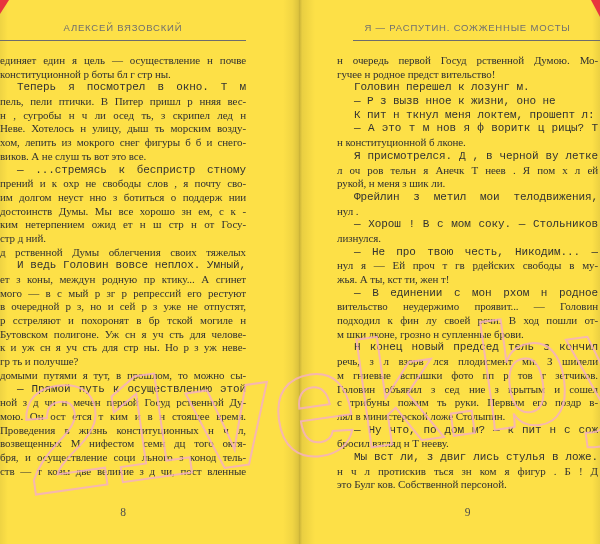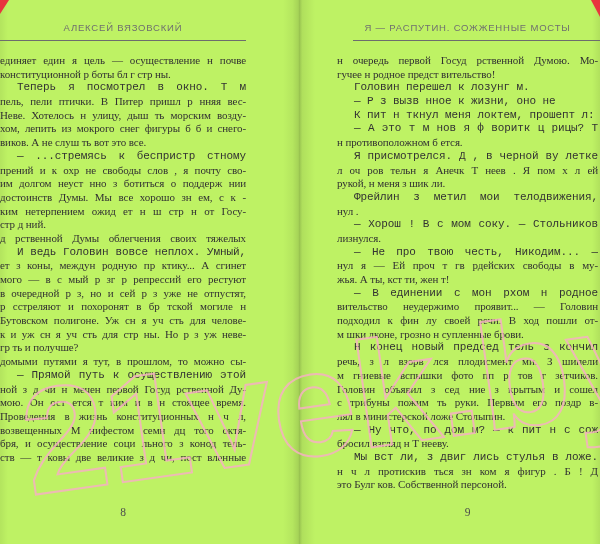--- a/index.html
+++ b/index.html
@@ -1,18 +1,18 @@
 <!DOCTYPE html>
 <html><head>
 <meta charset="utf-8">
 <style>
   html,body { margin:0; padding:0; }
   .photo {
     position:relative; width:600px; height:544px;
-    background:#bef264; overflow:hidden;
+    background:#fde047; overflow:hidden;
     font-family:"Liberation Serif", serif;
   }
   
   .edge-shadow-left  { position:absolute; left:0; top:0; width:8px; height:100%;
     background:linear-gradient(to right, rgba(0,0,0,0.06), rgba(0,0,0,0)); }
   .edge-shadow-right { position:absolute; right:0; top:0; width:8px; height:100%;
     background:linear-gradient(to left, rgba(0,0,0,0.07), rgba(0,0,0,0)); }
   
   .gutter { position:absolute; left:283px; top:0; width:32px; height:100%;
     background:linear-gradient(to right,
@@ -64,20 +64,21 @@
   <div class="corner-red right" style="background: rgb(232, 53, 62);"></div>
 
   <div class="page page-left">
     <div class="running-head">АЛЕКСЕЙ ВЯЗОВСКИЙ</div>
     <div class="head-rule"></div>
     <div class="body-text">
         <div class="line j">единяет един я цель — осуществление н почве</div>
         <div class="line">конституционной р боты бл г стр ны.</div>
         <div class="line j i">Теперь я посмотрел в окно. Т м звенел к -</div>
         <div class="line j">пель, пели птички. В Питер пришл р нняя вес-</div>
+        <div class="line j">н , сугробы н ч ли осед ть, з скрипел лед н</div>
         <div class="line j">Неве. Хотелось н улицу, дыш ть морским возду-</div>
         <div class="line j">хом, лепить из мокрого снег фигуры б б и снего-</div>
         <div class="line">виков. А не слуш ть вот это все.</div>
         <div class="line j i">— ...стремясь к беспристр стному ведению</div>
         <div class="line j">прений и к охр не свободы слов , я почту сво-</div>
         <div class="line j">им долгом неуст нно з ботиться о поддерж нии</div>
         <div class="line j">достоинств Думы. Мы все хорошо зн ем, с к -</div>
         <div class="line j">ким нетерпением ожид ет н ш стр н от Госу-</div>
         <div class="line">стр д ний.</div>
         <div class="line j">д рственной Думы облегчения своих тяжелых</div>
@@ -104,21 +105,21 @@
   <div class="page page-right">
     <div class="running-head">Я — РАСПУТИН. СОЖЖЕННЫЕ МОСТЫ</div>
     <div class="head-rule"></div>
     <div class="body-text">
         <div class="line j">н очередь первой Госуд рственной Думою. Мо-</div>
         <div class="line">гучее н родное предст вительство!</div>
         <div class="line i">Головин перешел к лозунг м.</div>
         <div class="line i">— Р з вызв нное к жизни, оно не умрет!</div>
         <div class="line i">К пит н ткнул меня локтем, прошепт л:</div>
         <div class="line j i">— А это т м нов я ф воритк ц рицы? Т м —</div>
-        <div class="line">н противоположном б ется.</div>
+        <div class="line">н конституционной б лконе.</div>
         <div class="line j i">Я присмотрелся. Д , в черной ву летке сиде-</div>
         <div class="line j">л оч ров тельн я Анечк Т неев . Я пом х л ей</div>
         <div class="line">рукой, н меня з шик ли.</div>
         <div class="line j i">Фрейлин з метил мои телодвижения, кив-</div>
         <div class="line">нул .</div>
         <div class="line j i">— Хорош ! В с мом соку. — Стольников об-</div>
         <div class="line">лизнулся.</div>
         <div class="line j i">— Не про твою честь, Никодим... — хмык-</div>
         <div class="line j">нул я — Ей проч т гв рдейских свободы в му-</div>
         <div class="line">жья. А ты, кст ти, жен т!</div>

